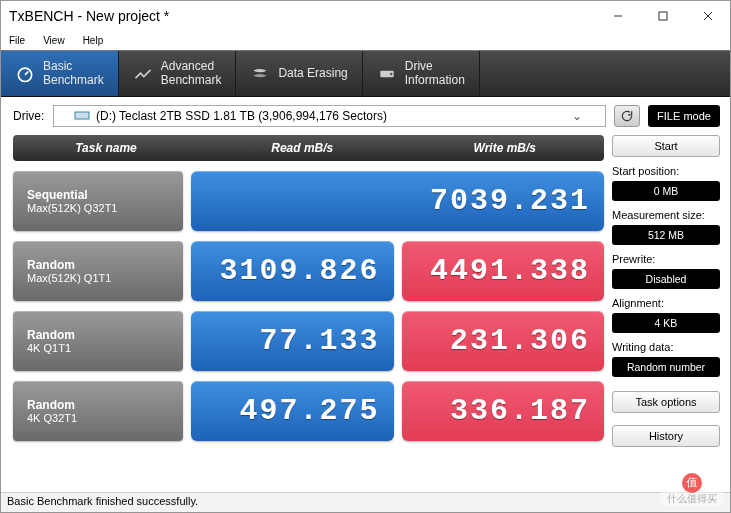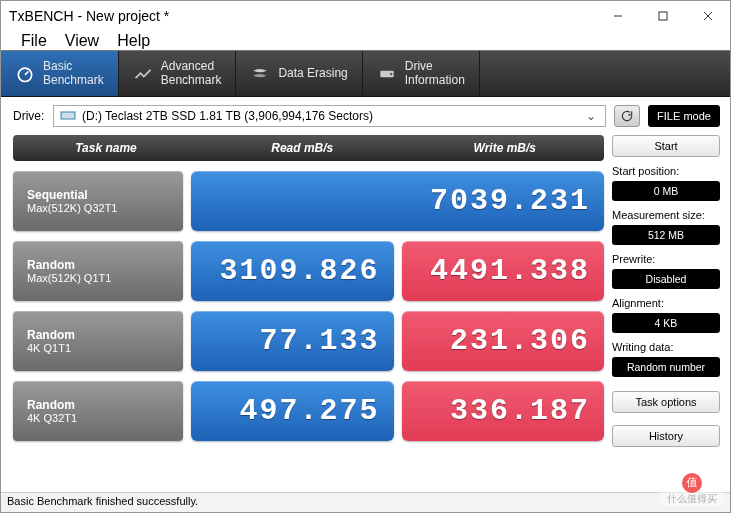--- a/index.html
+++ b/index.html
@@ -4,32 +4,32 @@
 <style>
 * { margin: 0; padding: 0; box-sizing: border-box; font-family: "Segoe UI", Tahoma, sans-serif; }
 body { width: 731px; height: 513px; background: #fff; overflow: hidden; border: 1px solid #959595; position: relative; }
 
 .titlebar { height: 30px; display: flex; align-items: center; padding-left: 8px; background: #fff; }
 .titlebar .title { font-size: 14px; color: #000; }
 .titlebar .win-controls { margin-left: auto; display: flex; }
 .titlebar .win-controls div { width: 45px; height: 30px; display: flex; align-items: center; justify-content: center; }
 .titlebar svg { stroke: #333; stroke-width: 1; fill: none; }
 
-.menubar { height: 19px; display: flex; align-items: center; padding: 0 12px; font-size: 16px; gap: 2px; }
+.menubar { height: 19px; display: flex; align-items: center; padding: 0 0; font-size: 10px; gap: 2px; }
 .menubar span { padding: 2px 8px; }
 
 .toolbar { height: 47px; background: linear-gradient(#4b4b4b, #2a2a2a); display: flex; border-top: 1px solid #777; border-bottom: 1px solid #111; }
 .tool-btn { display: flex; align-items: center; gap: 8px; padding: 0 14px; color: #e8e8e8; font-size: 12px; border-right: 1px solid #1a1a1a; }
 .tool-btn.active { background: linear-gradient(#2f6fb5, #1d4e87); }
 .tool-btn .icon { width: 20px; height: 20px; }
 .tool-btn .lbl { line-height: 1.15; }
 
 .drive-row { display: flex; align-items: center; padding: 8px 10px 8px 12px; gap: 8px; font-size: 12px; }
 .drive-row label { min-width: 32px; }
-.drive-select { flex: 1; height: 22px; border: 1px solid #aaa; display: flex; align-items: center; padding: 0 6px; gap: 6px; }
+.drive-select { flex: 1; height: 22px; border: 1px solid #aaa; display: flex; align-items: center; padding: 0 20px; gap: 6px; }
 .drive-select .text { flex: 1; white-space: nowrap; overflow: hidden; }
 .chev { width: 16px; text-align: center; color: #555; }
 .reload-btn { width: 26px; height: 22px; border: 1px solid #999; background: linear-gradient(#eee,#ccc); border-radius: 3px; display: flex; align-items: center; justify-content: center; }
 .file-mode { width: 72px; height: 22px; background: #000; color: #fff; font-size: 11px; display: flex; align-items: center; justify-content: center; border-radius: 3px; }
 
 .content { display: flex; padding: 0 10px 0 12px; gap: 8px; }
 .table-area { flex: 1; }
 .header-row { display: flex; gap: 20px; background: linear-gradient(#555,#2a2a2a); border-radius: 4px; height: 26px; align-items: center; color: #fff; font-size: 12px; font-style: italic; font-weight: bold; padding: 0 8px; }
 .header-row div { text-align: center; }
 .col-task { width: 170px; }

